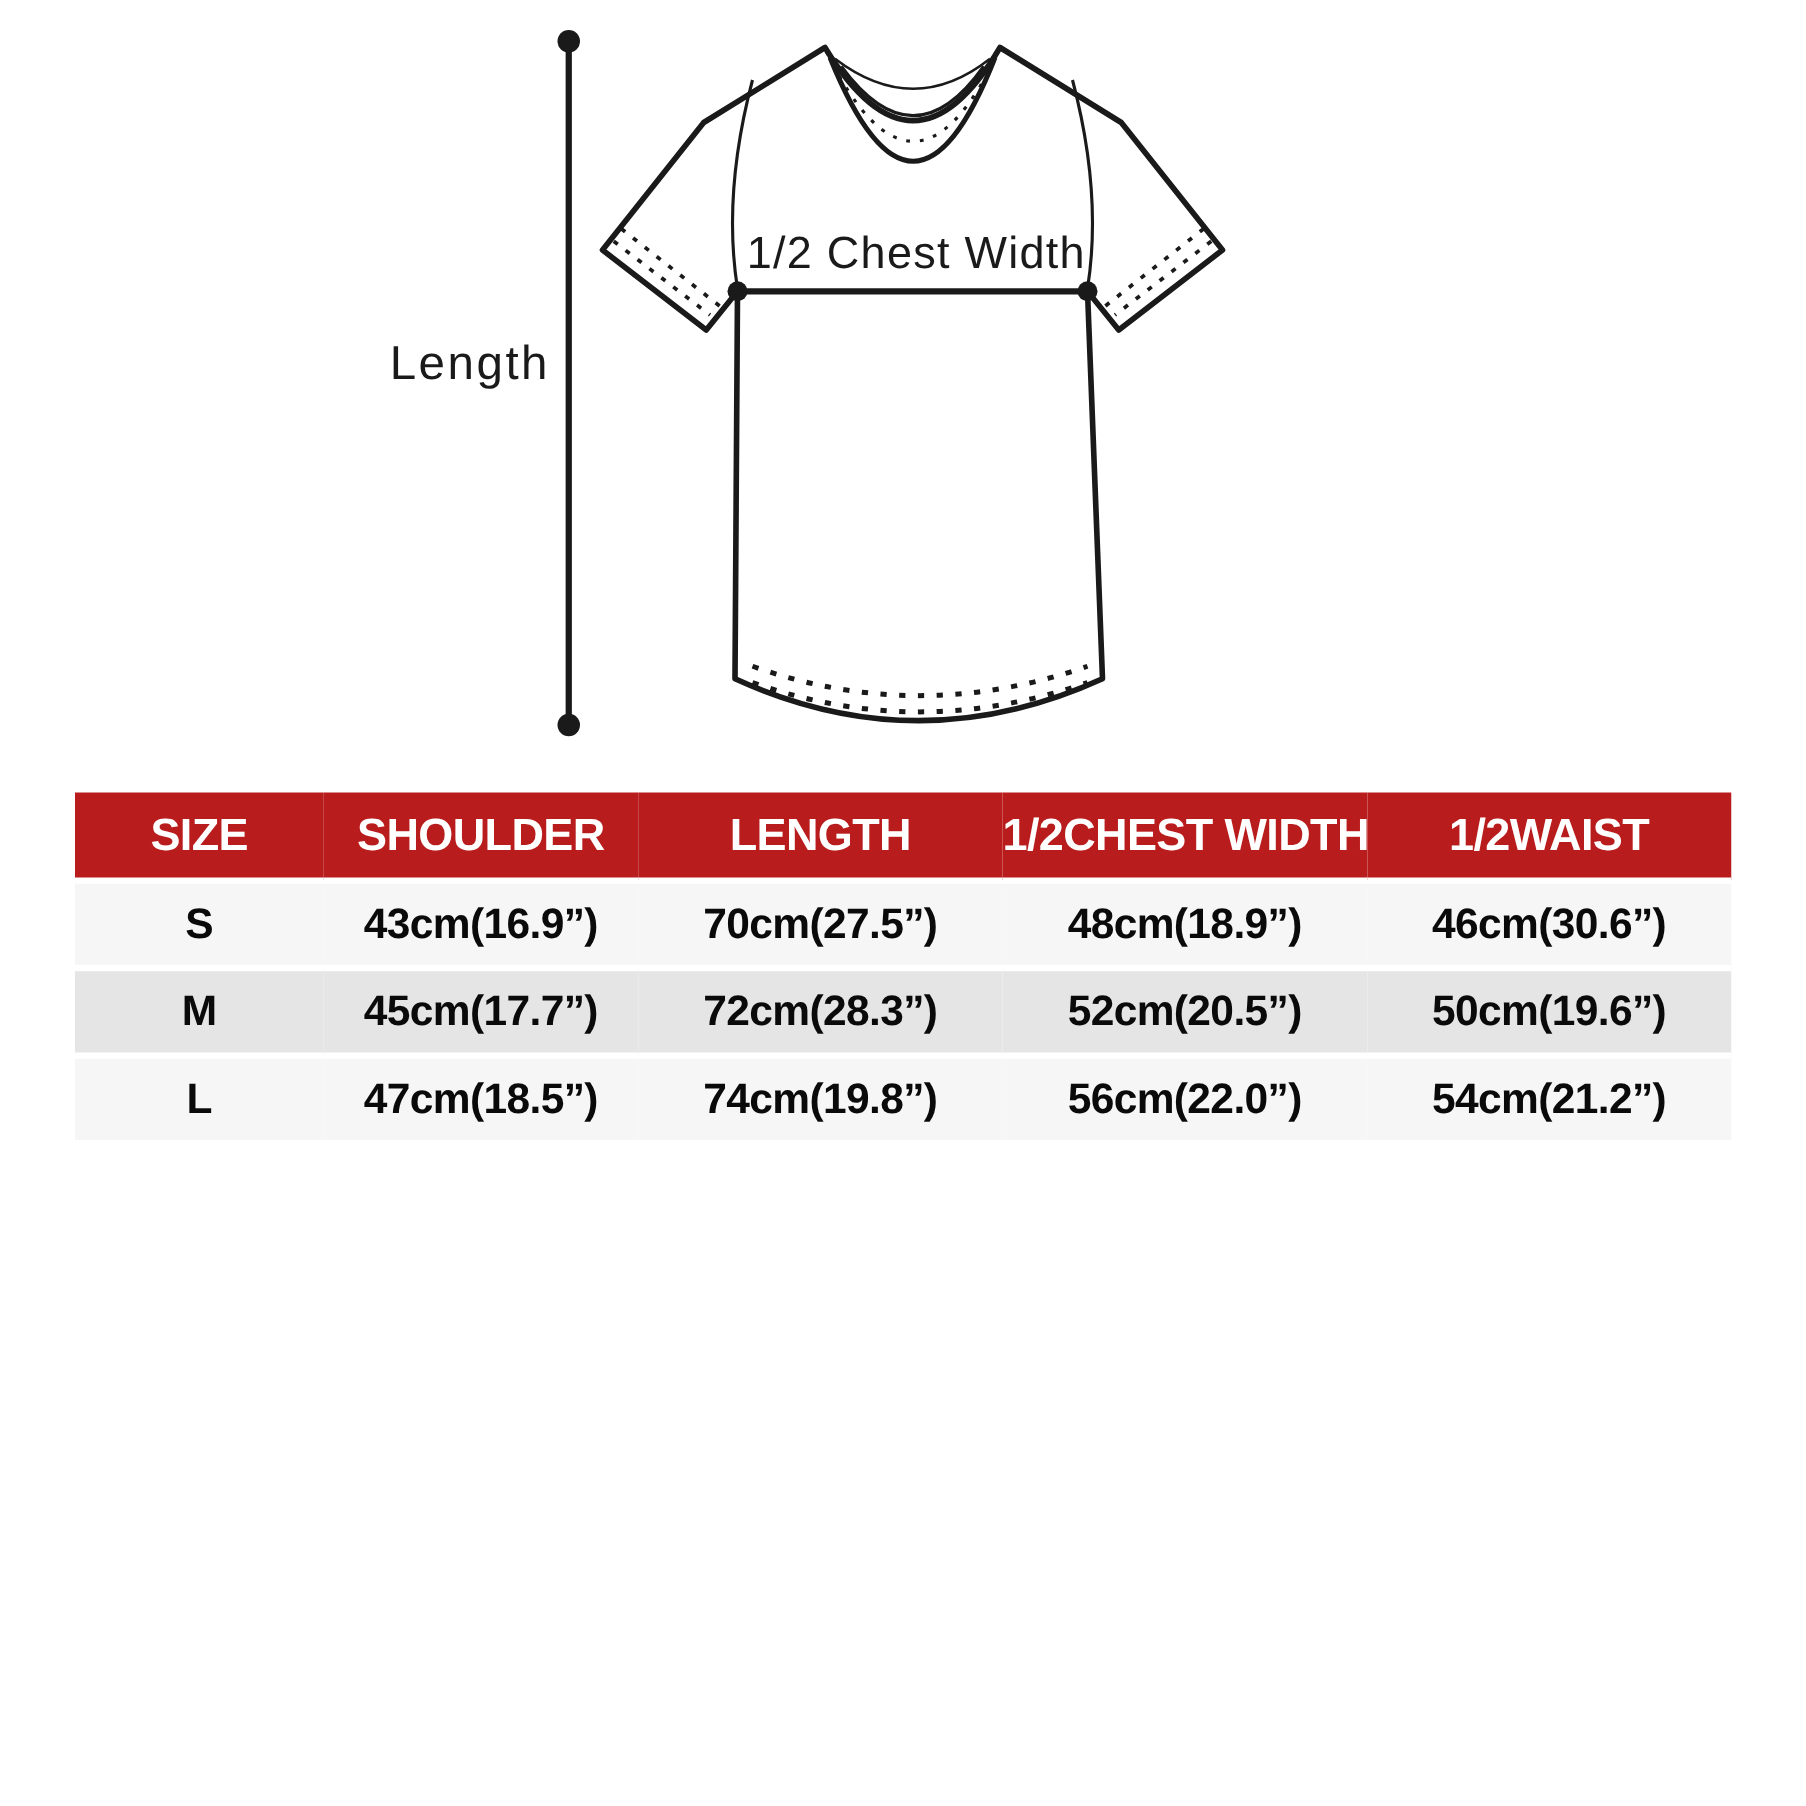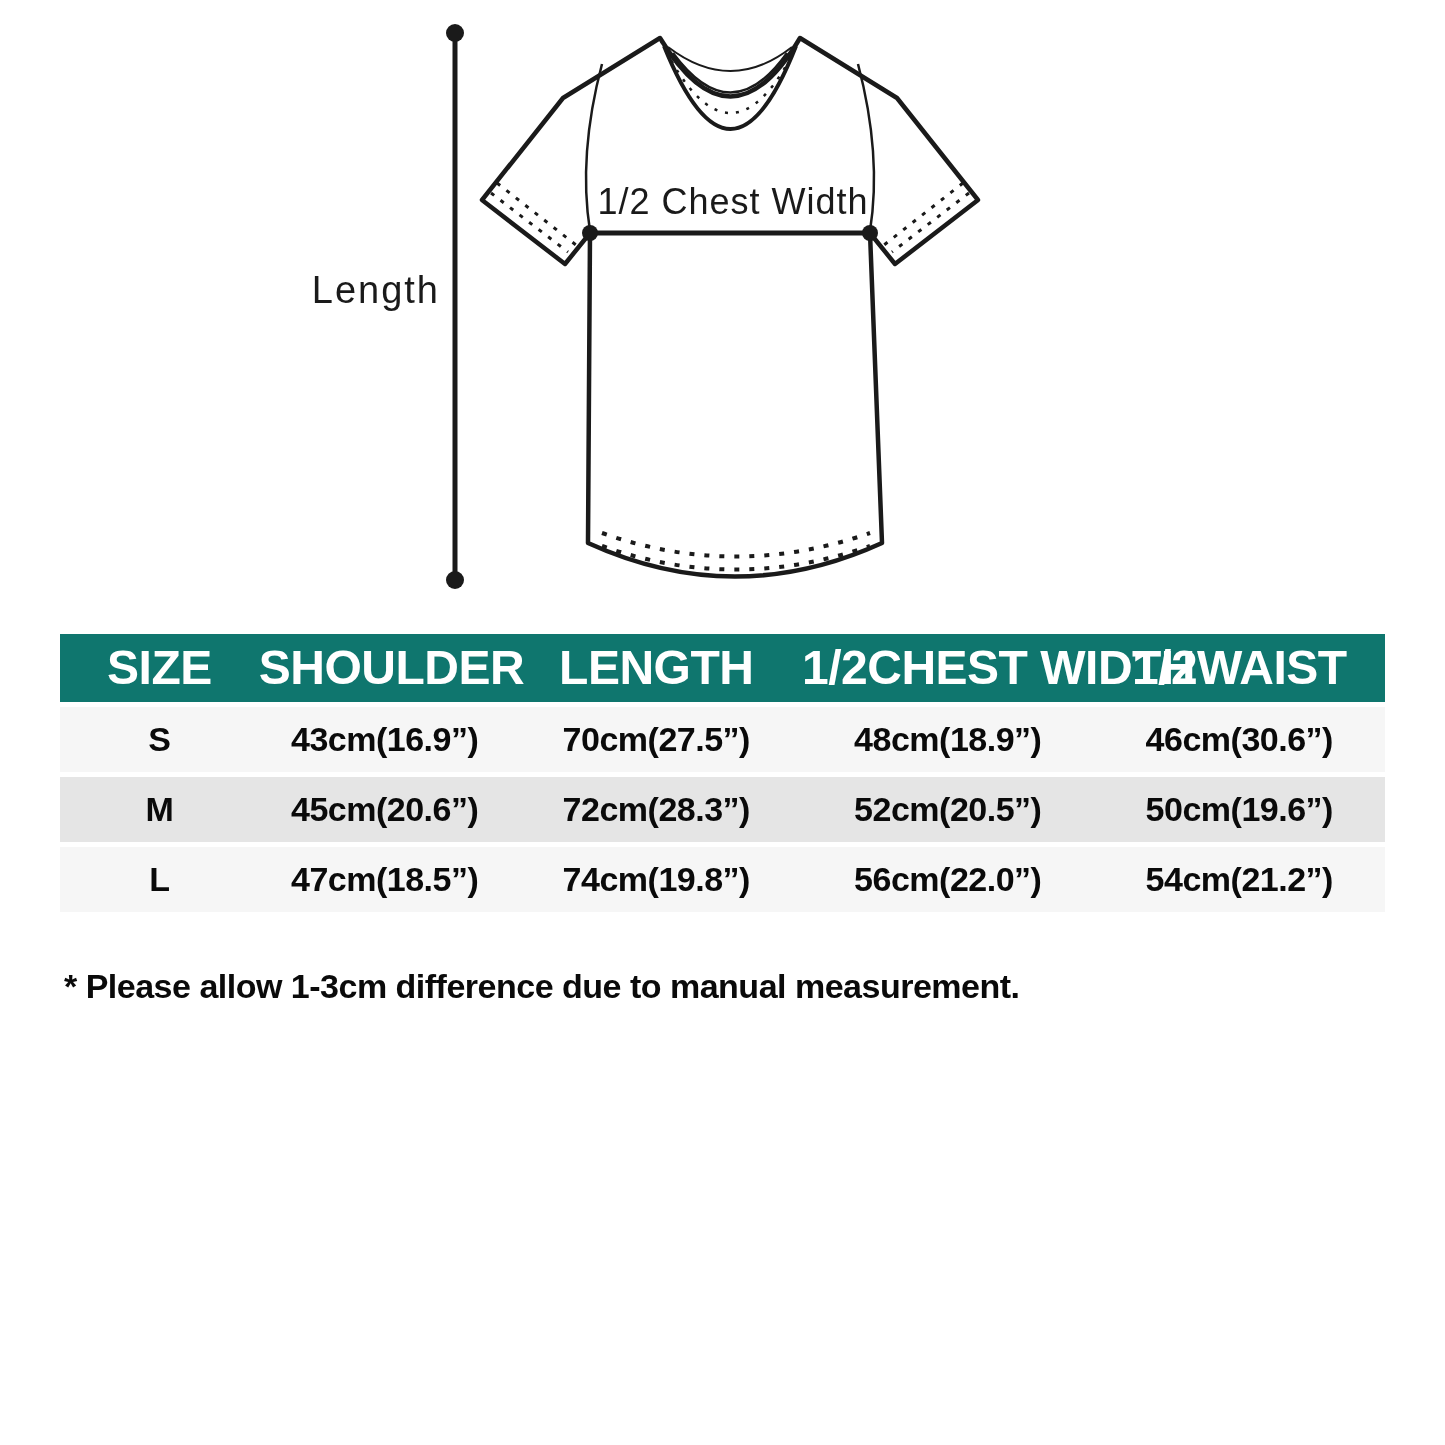--- a/index.html
+++ b/index.html
@@ -18,24 +18,24 @@
   .diagram-wrap svg { display: block; }
 
   
   table.size-table {
     width: 1325px;
     margin: 12px 60px 0 60px;
     border-collapse: collapse;
     table-layout: fixed;
   }
   table.size-table th {
-    background: #0f766e;
+    background: #b91c1c;
     color: #ffffff;
     height: 70px;
-    font-size: 48px;
+    font-size: 36px;
     font-weight: bold;
     letter-spacing: -0.5px;
     text-align: center;
     white-space: nowrap;
     border-bottom: 5px solid #ffffff;
     padding: 0;
   }
   table.size-table td {
     height: 70px;
     font-size: 34px;
@@ -124,30 +124,29 @@
     <tbody>
       <tr class="row-light">
         <td>S</td>
         <td>43cm(16.9”)</td>
         <td>70cm(27.5”)</td>
         <td>48cm(18.9”)</td>
         <td>46cm(30.6”)</td>
       </tr>
       <tr class="row-shaded">
         <td>M</td>
-        <td>45cm(20.6”)</td>
+        <td>45cm(17.7”)</td>
         <td>72cm(28.3”)</td>
         <td>52cm(20.5”)</td>
         <td>50cm(19.6”)</td>
       </tr>
       <tr class="row-light">
         <td>L</td>
         <td>47cm(18.5”)</td>
         <td>74cm(19.8”)</td>
         <td>56cm(22.0”)</td>
         <td>54cm(21.2”)</td>
       </tr>
     </tbody>
   </table>
 
-  <div class="footnote">* Please allow 1-3cm difference due to manual measurement.</div>
 
 </div>
 
 </body></html>

